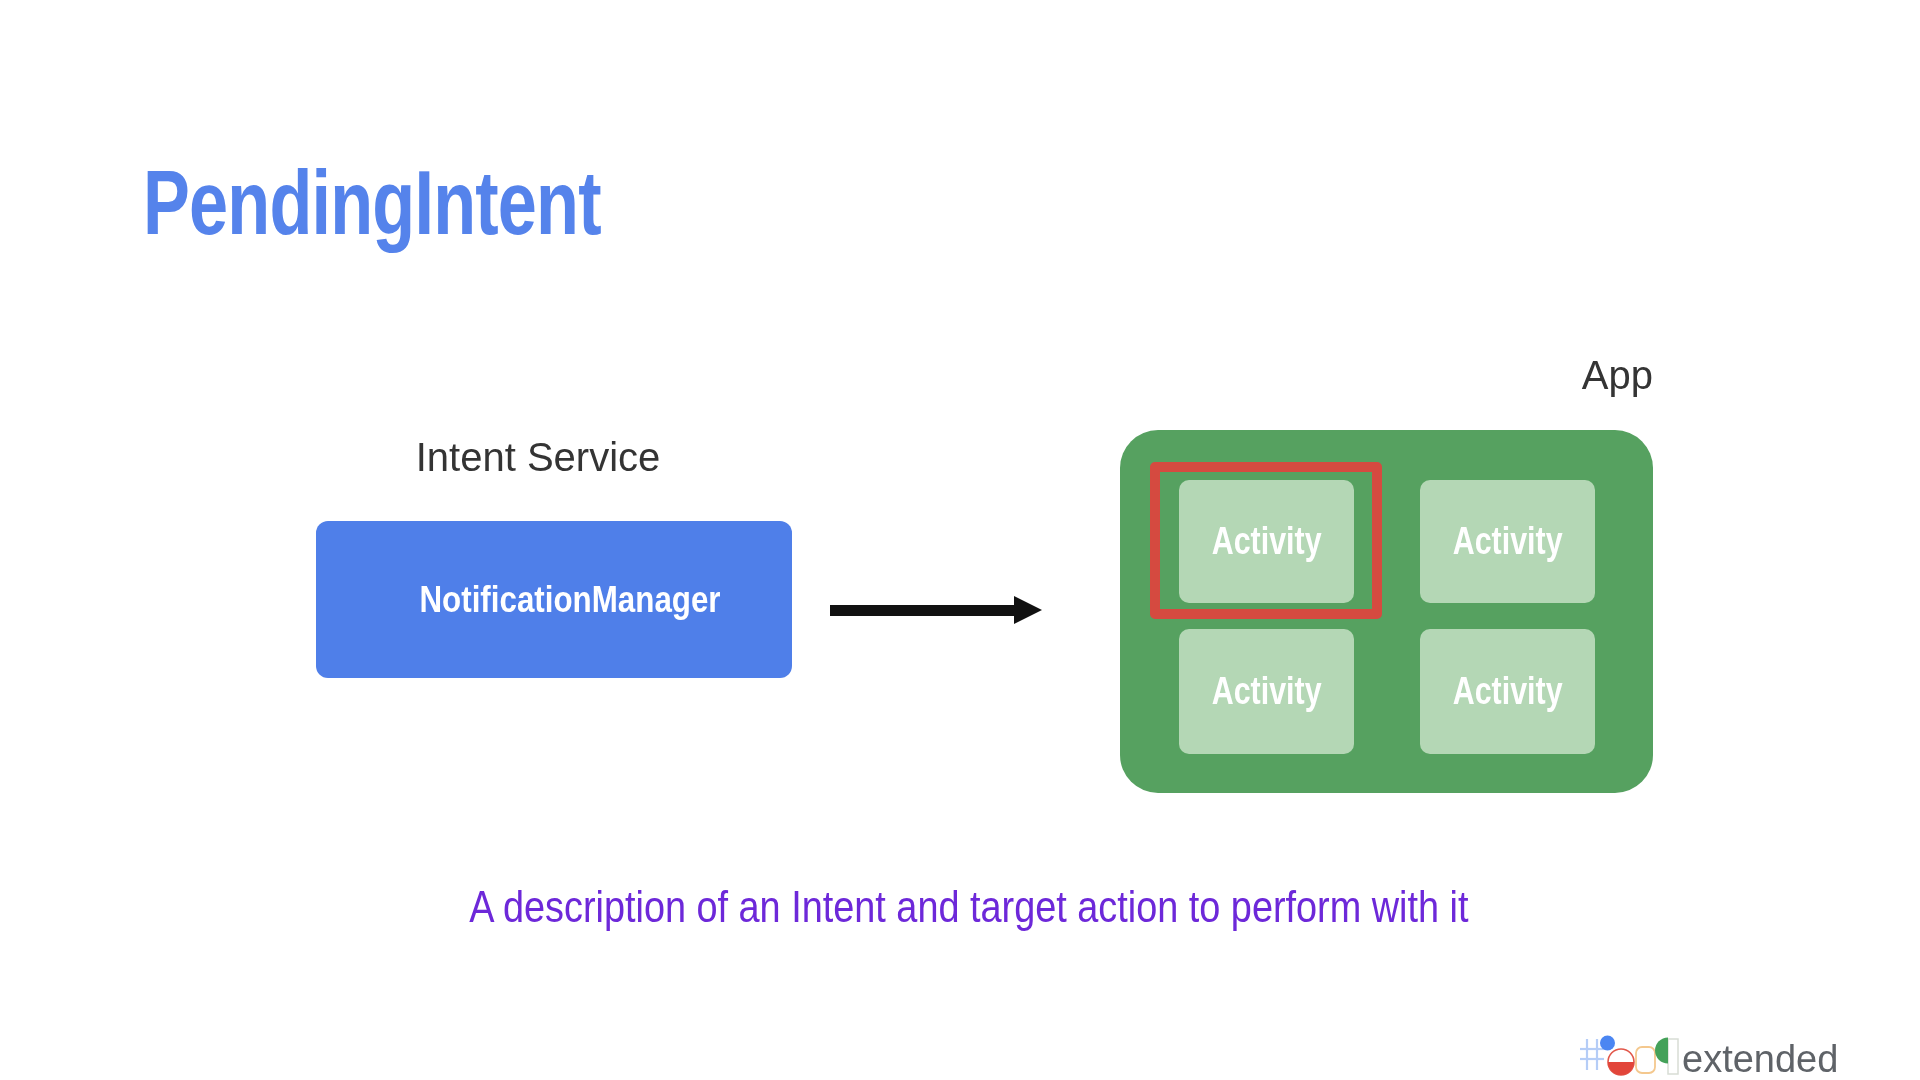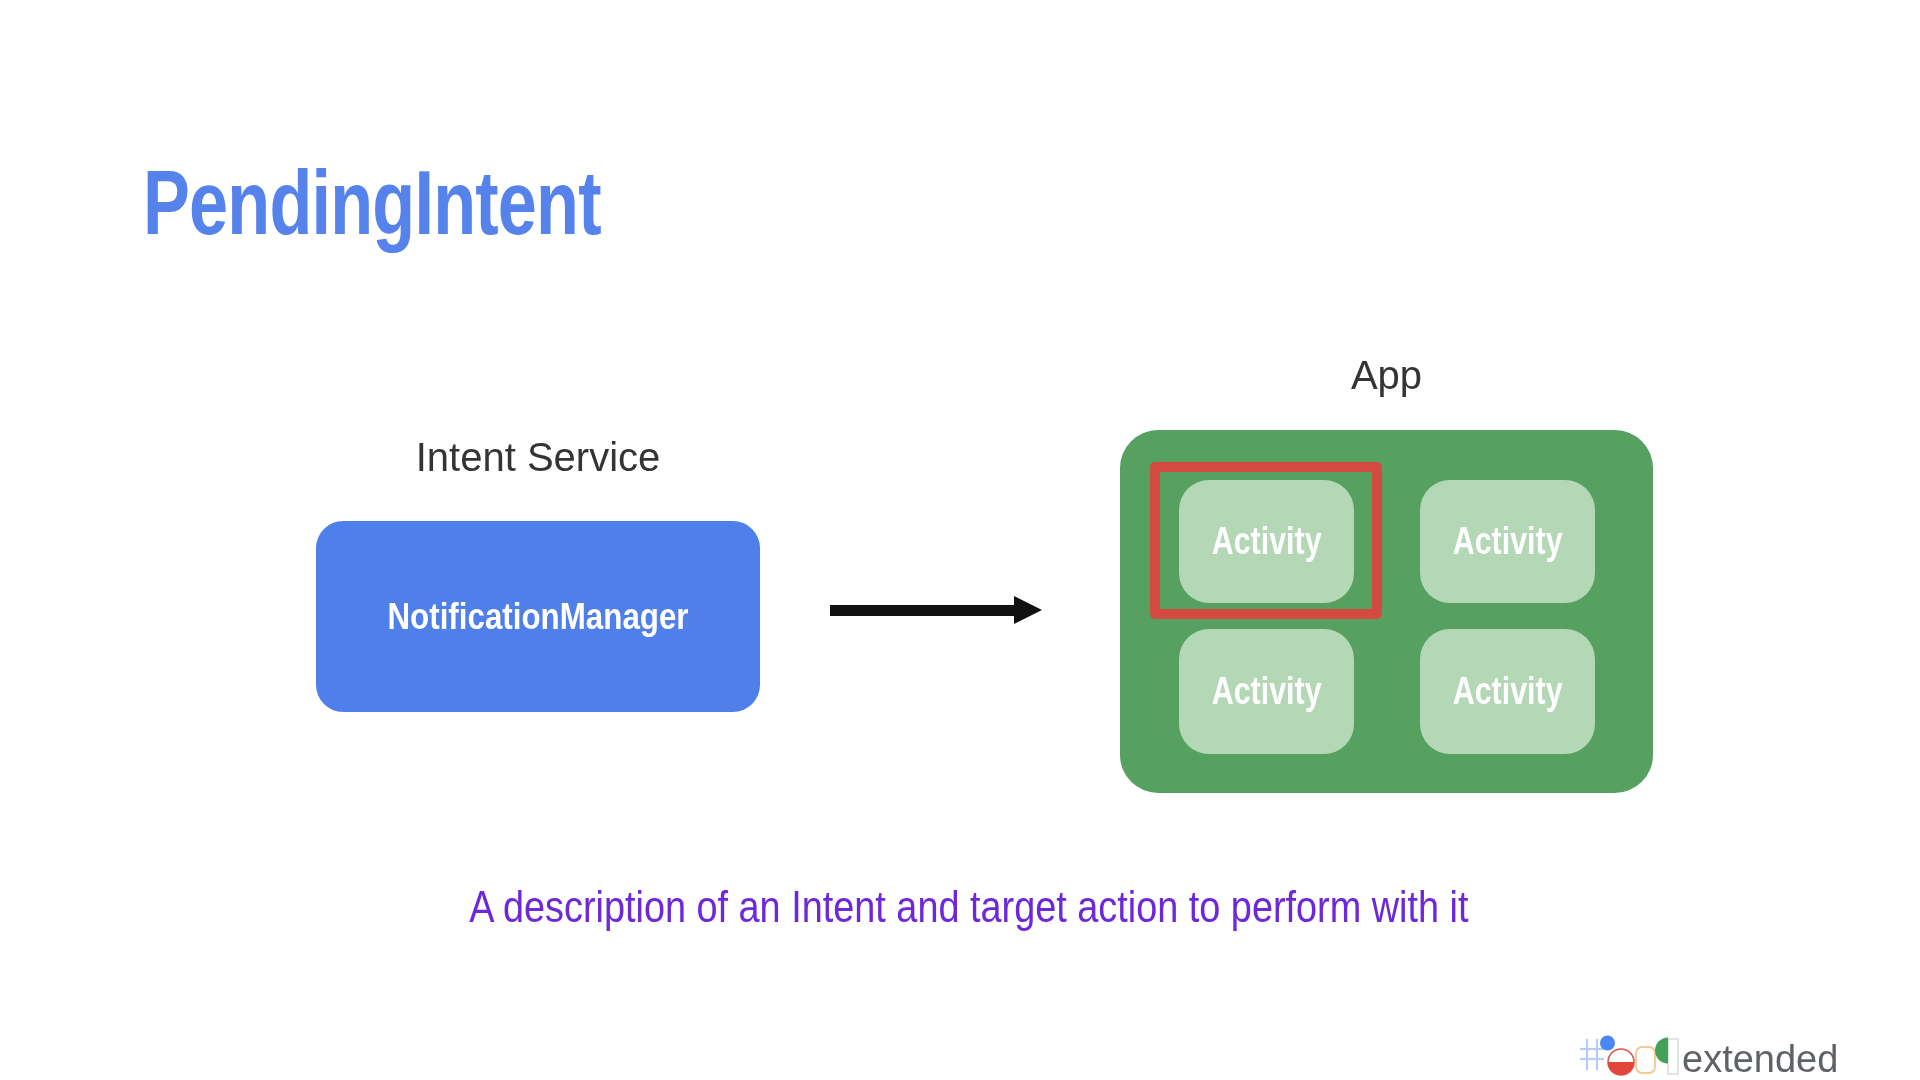--- a/index.html
+++ b/index.html
@@ -27,28 +27,28 @@
   }
   .label {
     position: absolute;
     text-align: center;
     color: #343434;
     font-size: 40px;
     line-height: 1.1;
     white-space: nowrap;
   }
   .label-service { left: 316px; width: 444px; top: 435px; }
-  .label-app { left: 1120px; width: 533px; top: 353px; }
+  .label-app { left: 1120px; width: 533px; top: 353px; text-align: right; }
   .service-box {
     position: absolute;
     left: 316px; top: 521px;
-    width: 444px; height: 191px;
+    width: 444px; height: 157px;
     background: #4f7fe9;
-    border-radius: 27px;
-    display: flex; align-items: center; justify-content: center;
+    border-radius: 12px;
+    display: flex; align-items: center; justify-content: center; padding-left: 32px;
   }
   .service-box-text {
     display: inline-block;
     color: #ffffff;
     font-size: 36px;
     font-weight: 700;
     transform: scaleX(0.87);
     transform-origin: center;
     white-space: nowrap;
   }
@@ -78,21 +78,21 @@
     left: 1150px; top: 462px;
     width: 232px; height: 157px;
     box-sizing: border-box;
     border: 10px solid #d54a40;
     border-radius: 5px;
   }
   .tile {
     position: absolute;
     width: 175px;
     background: #b4d7b5;
-    border-radius: 30px;
+    border-radius: 10px;
     display: flex; align-items: center; justify-content: center;
   }
   .tile-tl { left: 1179px; top: 480px; height: 123px; }
   .tile-tr { left: 1420px; top: 480px; height: 123px; }
   .tile-bl { left: 1179px; top: 629px; height: 125px; }
   .tile-br { left: 1420px; top: 629px; height: 125px; }
   .tile-text {
     display: inline-block;
     color: #ffffff;
     font-size: 38px;

